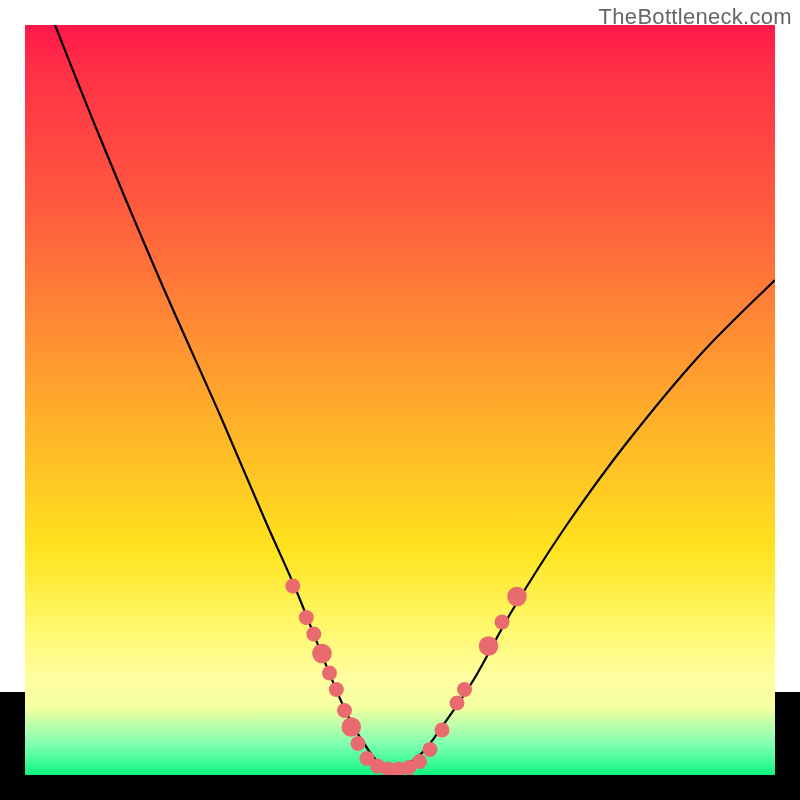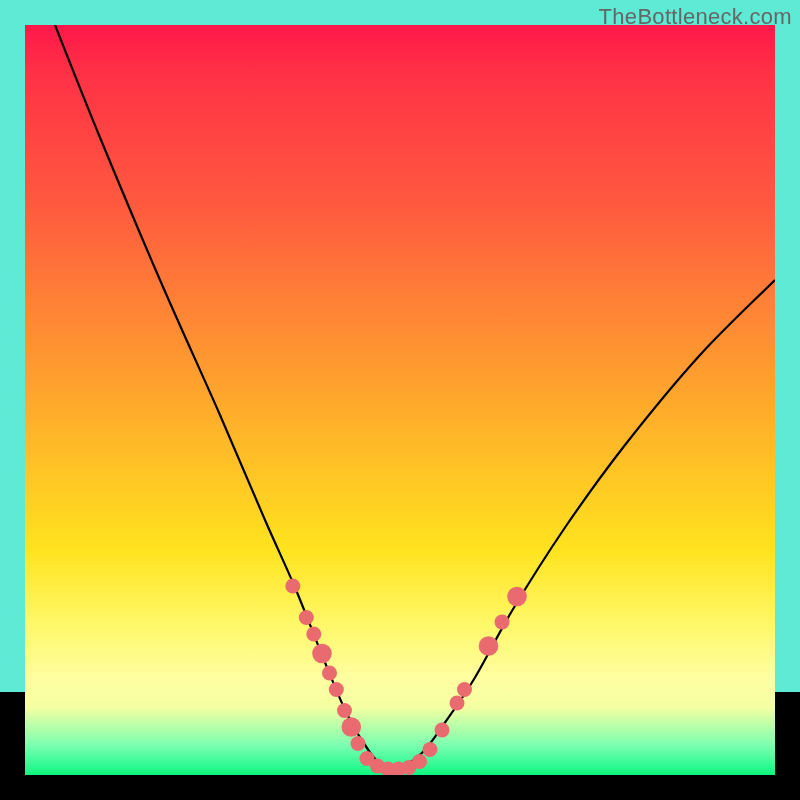--- a/index.html
+++ b/index.html
@@ -8,21 +8,21 @@
     width: 800px;
     height: 800px;
     background: #000;
     font-family: Arial, Helvetica, sans-serif;
     overflow: hidden;
   }
   .frame {
     position: absolute;
     left: 0; top: 0;
     width: 800px; height: 692px;
-    background: #5eead4;
+    background: #ffffff;
   }
   .plot {
     position: absolute;
     left: 25px;
     top: 25px;
     width: 750px;
     height: 750px;
     
     background: linear-gradient(
       to bottom,

